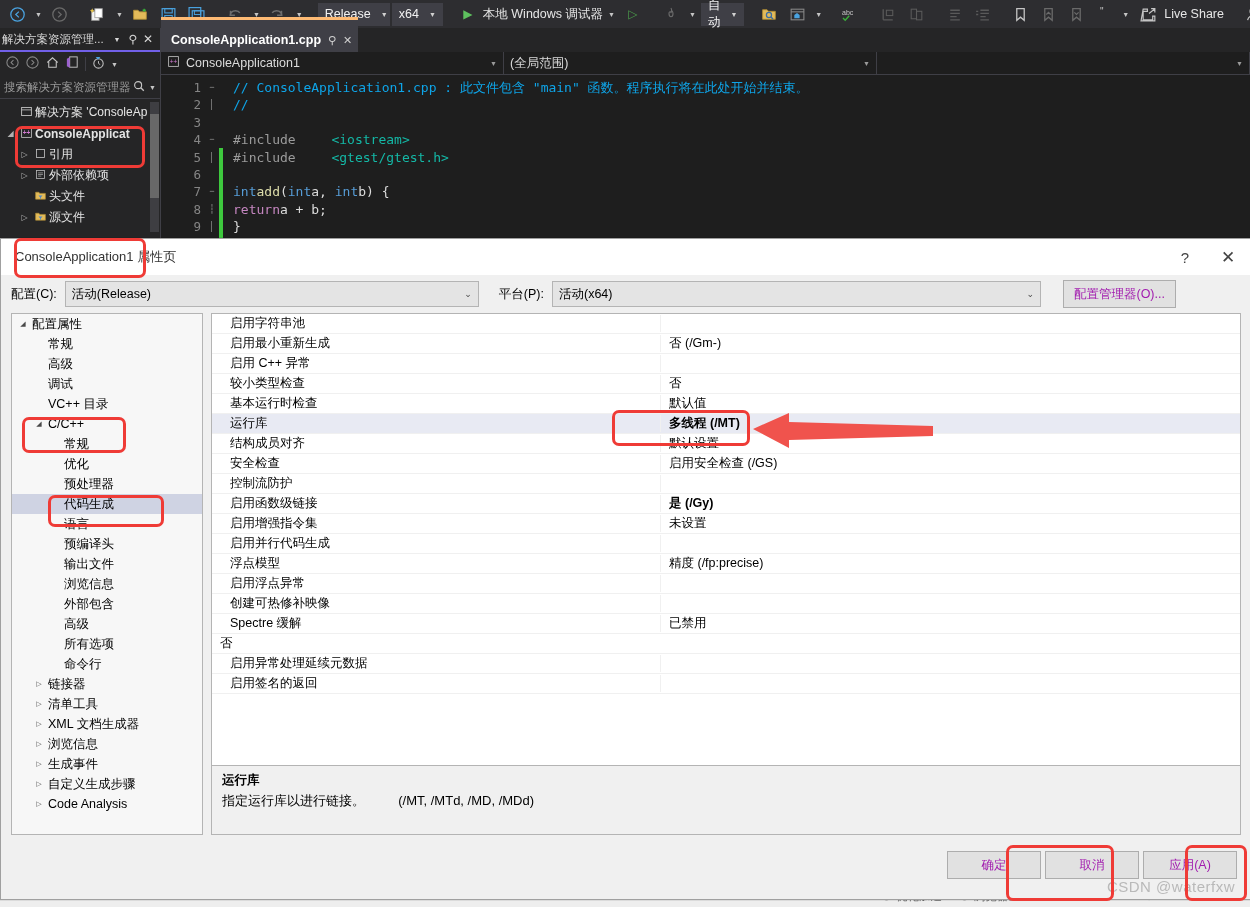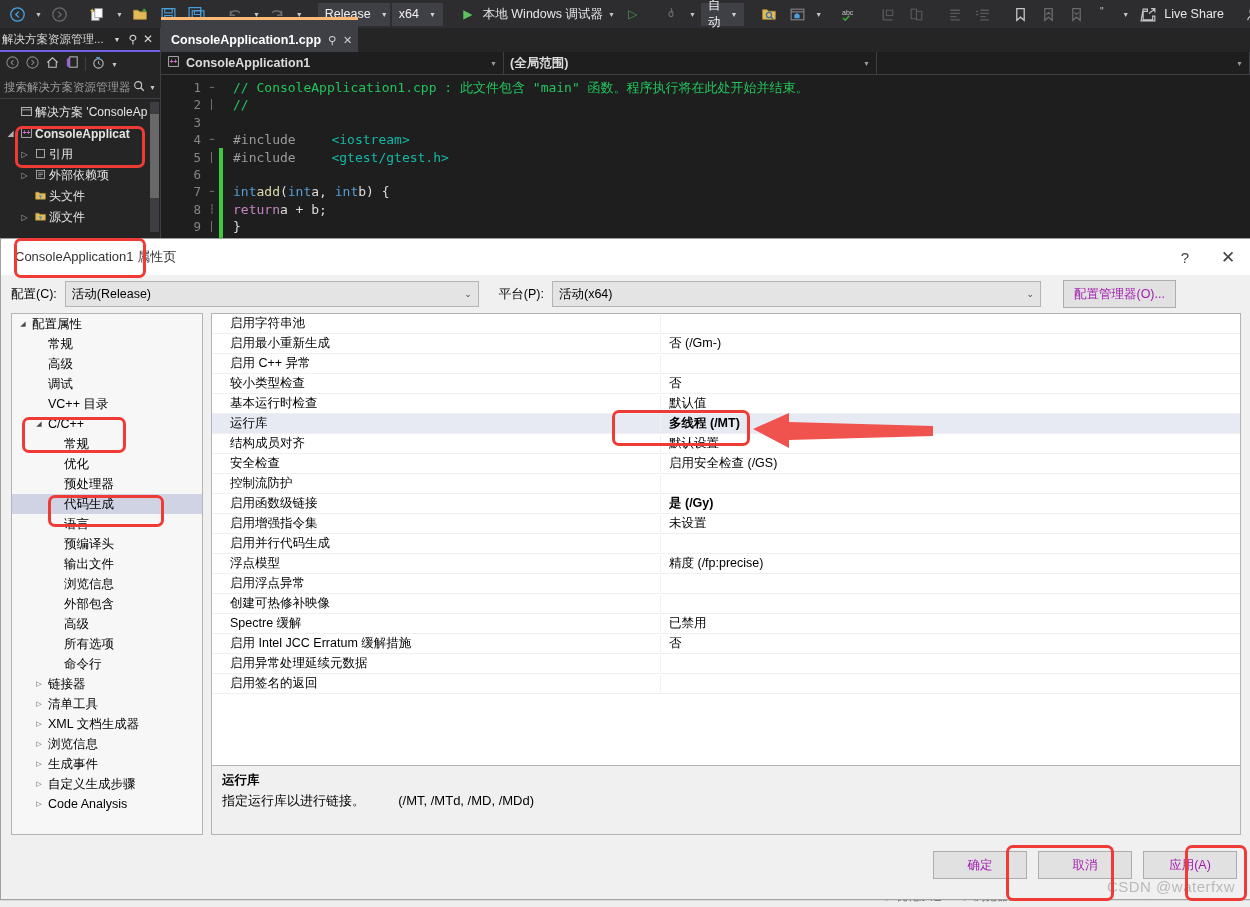--- a/index.html
+++ b/index.html
@@ -49,38 +49,38 @@
   .se-scroll{position:absolute;right:1px;top:3px;width:9px;height:130px;background:#3e3e42;}
   .se-scroll .thumb{position:absolute;left:0;right:0;top:12px;height:84px;background:#686868;}
 
   
   #editor{flex:1;display:flex;flex-direction:column;background:#1e1e1e;min-width:0;}
   .tabstrip{height:24px;background:#252526;display:flex;align-items:flex-end;}
   .tab{height:24px;background:#3f3f46;display:flex;align-items:center;
        padding:8px 6px 0 10px;gap:7px;border-top:3px solid #fdba74;font-size:12.5px;color:#fff;font-weight:bold;}
   .tab .t-ico{font-size:11px;color:#d0d0d0;font-weight:normal;}
   .navbar{height:22px;background:#1e1e1e;display:flex;align-items:center;
-          border-bottom:1px solid #3f3f46;font-weight:bold;}
+          border-bottom:1px solid #3f3f46;}
   .nav-combo{height:22px;display:flex;align-items:center;padding:0 6px;gap:6px;
              border-right:1px solid #3f3f46;font-size:12.5px;color:#dcdcdc;}
   .nav-combo .cb-arrow{margin-left:auto;font-size:7px;color:#9a9a9a;padding-left:8px;}
   .nav-c1{width:330px;}
   .nav-c2{width:360px;}
   .nav-c3{flex:1;}
   .code{flex:1;display:flex;font-family:"DejaVu Sans Mono","Liberation Mono",monospace;
         font-size:13px;overflow:hidden;position:relative;}
   .gutter{width:40px;text-align:right;padding:4px 4px 0 0;color:#858585;
           font-size:12.5px;line-height:17.4px;}
   .codearea{flex:1;padding:4px 0 0 0;line-height:17.4px;position:relative;}
   .cl{white-space:pre;height:17.4px;display:flex;align-items:center;}
   .fold{display:inline-block;width:14px;text-align:center;color:#9a9a9a;font-size:9px;
         font-family:"Liberation Sans",sans-serif;}
   .bar{display:inline-block;width:14px;text-align:center;color:#5a5a5a;}
   .chg{position:absolute;left:14px;width:4px;background:#3ec93e;}
-  .c-com{color:#22c55e;}
+  .c-com{color:#0ea5e9;}
   .c-pre{color:#9b9b9b;}
   .c-str{color:#14b8a6;margin-left:28px;}
   .c-kw{color:#569cd6;}
   .c-kwp{color:#c586c0;}
   .c-fn{color:#dcdcaa;}
   .c-txt{color:#dcdcdc;}
 
   
   #statusbar{position:absolute;left:0;right:0;bottom:0;height:22px;background:#eeeeee;
              border-top:1px solid #cfcfcf;display:flex;align-items:center;
@@ -131,21 +131,21 @@
   .g-val{flex:1;padding-left:8px;white-space:nowrap;font-size:12.5px;color:#000;}
   .g-val.b{font-weight:bold;}
 
   .desc-pane{height:56px;border-top:1px solid #b4b4b4;background:#f0f0f0;
              padding:6px 10px;}
   .desc-title{font-weight:bold;font-size:12.5px;margin-bottom:3px;}
   .desc-text{font-size:13px;}
   .desc-text .sw{display:inline-block;width:26px;}
 
   .dlg-footer{height:52px;background:#f0f0f0;display:flex;align-items:center;
-              justify-content:flex-end;gap:11px;padding:0 14px 8px 0;}
+              justify-content:flex-end;gap:4px;padding:0 14px 8px 0;}
   .dlg-footer .btn{width:72px;height:26px;}
 
   
   .ann{position:absolute;border:3px solid #ef3b36;border-radius:7px;
        pointer-events:none;box-sizing:border-box;}
   .arrow-wrap{position:absolute;pointer-events:none;}
   .wm{position:absolute;right:16px;bottom:4px;color:#b9b9b9;font-size:15px;
       letter-spacing:.5px;}
 </style>
 </head>
@@ -714,21 +714,20 @@
           </div>
           <div class="g-row">
             <div class="g-name">创建可热修补映像</div>
             <div class="g-val"></div>
           </div>
           <div class="g-row">
             <div class="g-name">Spectre 缓解</div>
             <div class="g-val">已禁用</div>
           </div>
           <div class="g-row">
-            <div class="g-name">启用 Intel JCC Erratum 缓解措施</div>
             <div class="g-val">否</div>
           </div>
           <div class="g-row">
             <div class="g-name">启用异常处理延续元数据</div>
             <div class="g-val"></div>
           </div>
           <div class="g-row">
             <div class="g-name">启用签名的返回</div>
             <div class="g-val"></div>
           </div>

